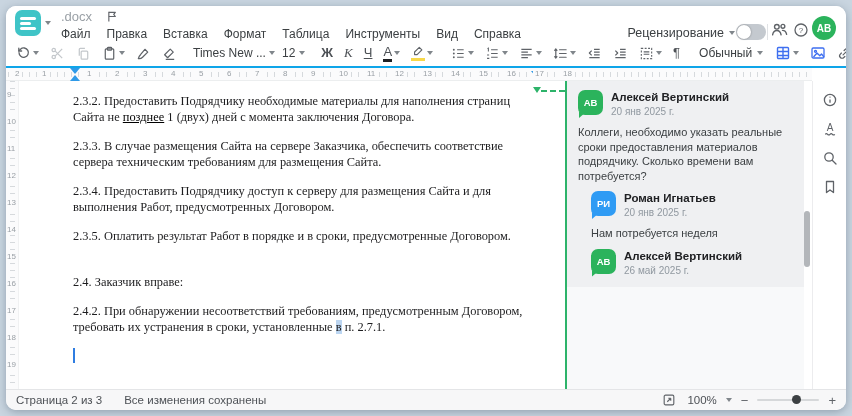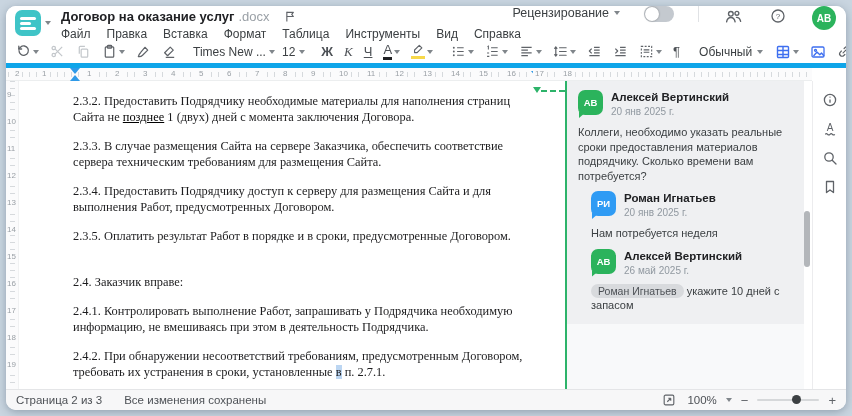--- a/index.html
+++ b/index.html
@@ -17,30 +17,30 @@
   .logo span:nth-child(2){ top:12px; width:11px; }
   .logo span:nth-child(3){ top:17px; width:16px; }
   .chev { width:0; height:0; border:3px solid transparent; border-top:4px solid #80868b; display:inline-block; margin-top:3px; }
   .title-block { position:absolute; left:55px; top:2px; }
   .title-row { display:flex; align-items:center; gap:4px; height:17px; }
   .doc-title { font-size:13px; font-weight:bold; color:#202124; }
   .doc-ext { font-size:13px; color:#9aa0a6; }
   .flag { margin-left:10px; color:#5f6368; }
   .menu-bar { display:flex; gap:16px; height:16px; align-items:center; margin-top:1px; }
   .menu-item { font-size:12px; color:#3c4043; cursor:default; }
-  .header-right { position:absolute; right:10px; top:0; height:34px; display:flex; align-items:flex-start; gap:24px; }
+  .header-right { position:absolute; right:10px; top:0; height:34px; display:flex; align-items:flex-end; gap:1px; }
   .review { display:flex; align-items:center; gap:5px; font-size:12.5px; color:#3c4043; }
   .toggle { width:30px; height:16px; border-radius:8px; background:#c4c9cf; position:relative; }
   .toggle .knob { position:absolute; left:1px; top:1px; width:14px; height:14px; border-radius:50%; background:#fff; box-shadow:0 0 2px rgba(0,0,0,.4); }
   .vdiv { width:1px; height:16px; background:#e0e2e5; }
   .avatar { width:24px; height:24px; border-radius:50%; background:#2bb35c; color:#fff; font-size:10px; font-weight:bold; display:flex; align-items:center; justify-content:center; }
   svg.ic { display:block; }
 
   
-  .toolbar { position:absolute; left:0; top:34px; right:0; height:28px; display:flex; align-items:center; padding:0 8px; gap:7px; border-bottom:5px solid #0ea5e9; }
+  .toolbar { position:absolute; left:0; top:34px; right:0; height:28px; display:flex; align-items:center; padding:0 8px; gap:7px; border-bottom:2px solid #0ea5e9; }
   .tb { border:none; background:none; display:flex; align-items:center; gap:2px; color:#5f6368; padding:2px; cursor:pointer; }
   .tb.disabled { color:#c3c7cb; }
   .tb.blue { color:#3e6ff0; }
   .sep { width:1px; height:17px; background:#e6e7e9; }
   .glyph { font-size:13px; line-height:14px; color:#4d5156; }
   .glyph.bold { font-weight:bold; }
   .glyph.italic { font-style:italic; font-family:"Liberation Serif", serif; }
   .glyph.under { text-decoration:underline; }
   .fontcolor { position:relative; padding-bottom:3px; }
   .fontcolor::after { content:""; position:absolute; left:0; right:0; bottom:0; height:3px; background:#202124; }
@@ -120,21 +120,20 @@
     <div class="logo-wrap">
       <div class="logo">
           <span></span>
           <span></span>
           <span></span>
         </div>
       <span class="chev"></span>
     </div>
     <div class="title-block">
       <div class="title-row">
-        <span class="doc-title">Договор на оказание услуг</span>
         <span class="doc-ext">.docx</span>
         <span class="flag">
           <svg class="ic" width="13" height="13" viewBox="0 0 16 16" fill="none" stroke="currentColor" stroke-width="1.4" stroke-linejoin="round">
               <path d="M3.5 2v12"></path>
               <path d="M3.5 3h8l-2 2.5 2 2.5h-8"></path>
             </svg>
         </span>
       </div>
       <div class="menu-bar">
           <span class="menu-item">Файл</span>
@@ -368,21 +367,20 @@
         <span class="vnum" style="top: 305px;">20</span>
       </div>
 
     <div class="page">
       <div class="doc">
         <p><span>2.3.2. Предоставить Подрядчику необходимые материалы для наполнения страниц Сайта не </span><span class="ins">позднее</span><span> 1 (двух) дней с момента заключения Договора.</span></p>
         <p>2.3.3. В случае размещения Сайта на сервере Заказчика, обеспечить соответствие сервера техническим требованиям для размещения Сайта.</p>
         <p>2.3.4. Предоставить Подрядчику доступ к серверу для размещения Сайта и для выполнения Работ, предусмотренных Договором.</p>
         <p>2.3.5. Оплатить результат Работ в порядке и в сроки, предусмотренные Договором.</p>
         <p class="gap">2.4. Заказчик вправе:</p>
-        <p>2.4.1. Контролировать выполнение Работ, запрашивать у Подрядчика необходимую информацию, не вмешиваясь при этом в деятельность Подрядчика.</p>
         <p><span>2.4.2. При обнаружении несоответствий требованиям, предусмотренным Договором, требовать их устранения в сроки, установленные </span><span class="hl">в</span><span> п. 2.7.1.</span></p>
         <div class="caret-line">
             <span class="text-caret"></span>
           </div>
       </div>
       <div class="anchor-tri"></div>
       <div class="anchor-dash"></div>
     </div>
 
     <div class="green-line"></div>
@@ -410,21 +408,20 @@
             <div class="c-body">Нам потребуется неделя</div>
           </div>
           <div class="comment reply">
             <div class="c-head">
               <div class="c-avatar" style="background: rgb(43, 179, 92);">АВ</div>
               <div>
                 <div class="c-author">Алексей Вертинский</div>
                 <div class="c-date">26 май 2025 г.</div>
               </div>
             </div>
-            <div class="c-body"><span class="mention">Роман Игнатьев</span> укажите 10 дней с запасом</div>
           </div>
         </div>
     </div>
 
     <div class="scroll-thumb"></div>
 
     <div class="side-rail">
       <button class="rail-btn">
         <svg class="ic" width="16" height="16" viewBox="0 0 16 16" fill="none" stroke="currentColor" stroke-width="1.3">
             <circle cx="8" cy="8" r="5.6"></circle>

